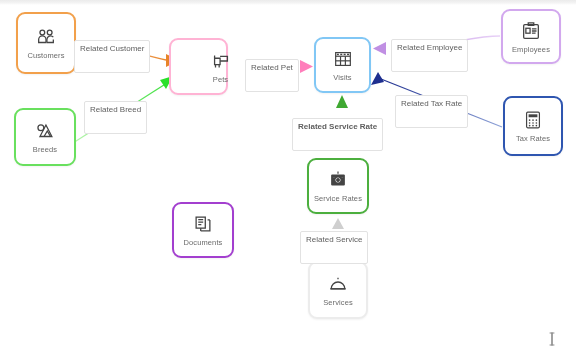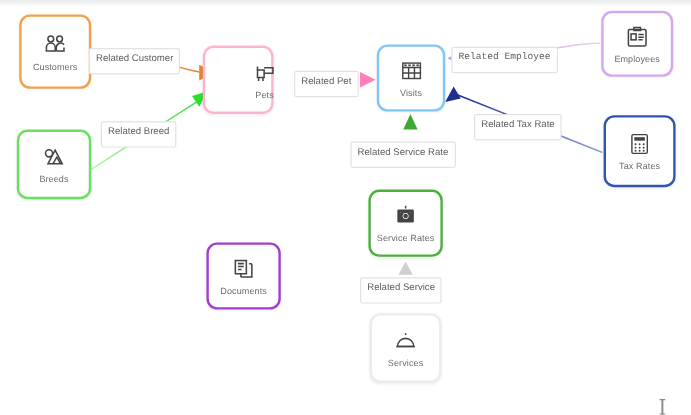--- a/index.html
+++ b/index.html
@@ -58,21 +58,21 @@
     line-height: 9px;
   }
   .edge-label {
     position: absolute;
     box-sizing: border-box;
     background: #ffffff;
     border: 1px solid #e2e2e2;
     border-radius: 2px;
     font-size: 8px;
     color: #5e5e5e;
-    padding: 3px 5px 8px 5px;
+    padding: 3px 5px 19px 5px;
     white-space: nowrap;
     line-height: 9px;
   }
   #cursor {
     position: absolute;
     width: 10px;
     height: 14px;
   }
 </style>
 </head>
@@ -270,25 +270,25 @@
     </span>
     <span class="lbl">Services</span>
   </div>
 
   <div class="edge-label" style="left:74px; top:40px;">Related Customer</div>
 
   <div class="edge-label" style="left:84px; top:101px;">Related Breed</div>
 
   <div class="edge-label" style="left:245px; top:59px;">Related Pet</div>
 
-  <div class="edge-label" style="left:376px; top:39px;font-family:Liberation Mono, monospace;">Related Employee</div>
+  <div class="edge-label" style="left:391px; top:39px;">Related Employee</div>
 
   <div class="edge-label" style="left:395px; top:95px;text-align:right;">Related Tax Rate</div>
 
-  <div class="edge-label" style="left:292px; top:118px;">Related Service Rate</div>
+  <div class="edge-label" style="left:292px; top:118px;font-weight:bold;">Related Service Rate</div>
 
   <div class="edge-label" style="left:300px; top:231px;">Related Service</div>
 
   <svg id="cursor" viewBox="0 0 10 14" style="left:548px; top:332px;">
     <path d="M3.2 0.5 h1.6 v13 h-1.6 z" fill="#8a8a8a"></path>
     <path d="M1.6 0.5 h4.8 v1 h-4.8 z" fill="#8a8a8a"></path>
     <path d="M1.6 12.5 h4.8 v1 h-4.8 z" fill="#8a8a8a"></path>
   </svg>
 
 </div>

